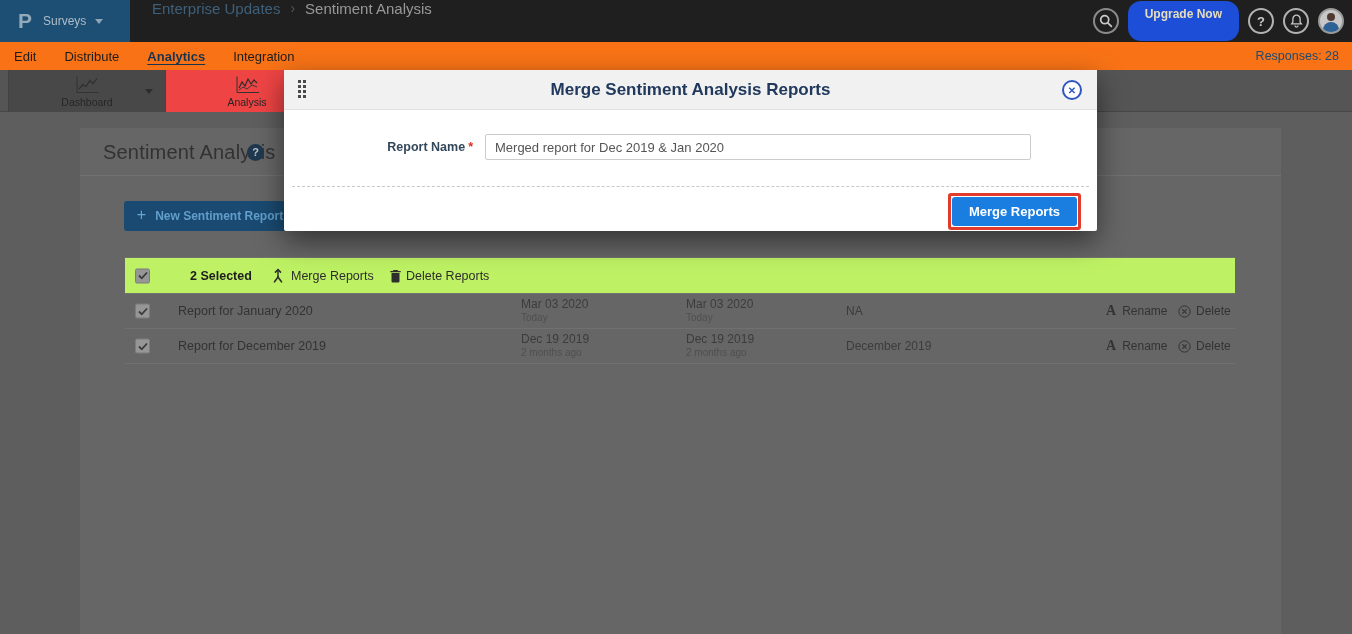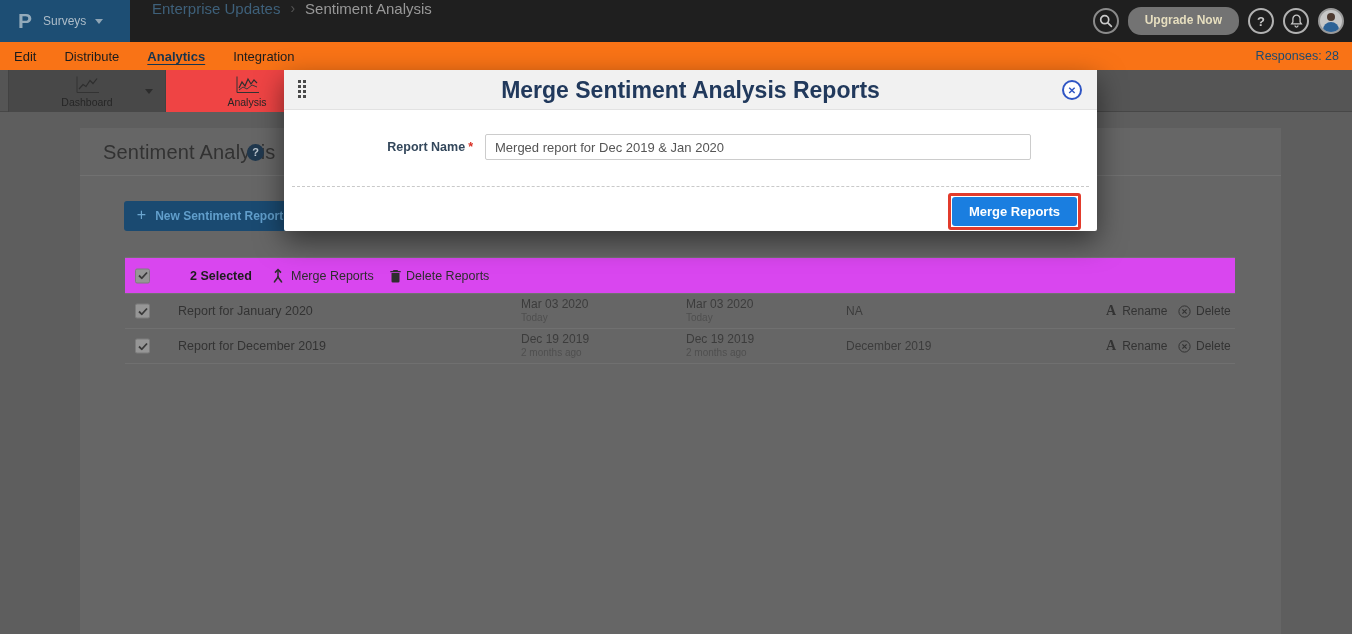--- a/index.html
+++ b/index.html
@@ -19,21 +19,21 @@
   .tri-down { width:0; height:0; border-left:4px solid transparent; border-right:4px solid transparent; border-top:5px solid #8fa5b5; }
   .breadcrumb { position:absolute; left:152px; top:0; height:42px; display:flex; font-size:15px; }
   .bc-parent { color:#3e607a; }
   .bc-sep { color:#565656; margin:0 10px; font-size:14px; }
   .bc-current { color:#989898; }
   .nav-right { position:absolute; right:8px; top:0; height:42px; display:flex; align-items:center; gap:9px; }
   .circle-btn { width:26px; height:26px; border-radius:50%; border:2px solid #8b8b8b;
     display:flex; align-items:center; justify-content:center; color:#c9c9c9; cursor:pointer; flex:0 0 auto; }
   .circle-btn.light { border-color:#b2b2b2; }
   .qmark { font-size:13px; font-weight:bold; color:#c9c9c9; }
-  .upgrade-btn { height:28px; line-height:26px; padding:0 17px; border-radius:13px; background:#737373;
+  .upgrade-btn { height:40px; line-height:26px; padding:0 17px; border-radius:13px; background:#1d4ed8;
     color:#e6debf; font-size:12px; font-weight:bold; cursor:pointer;text-align:center; }
   .avatar { width:26px; height:26px; border-radius:50%; border:2px solid #9a9a9a; background:#c7c7c7;
     position:relative; overflow:hidden; cursor:pointer; }
   .avatar .head { position:absolute; left:7px; top:3px; width:8px; height:8px; border-radius:50%; background:#4e3a31; }
   .avatar .body { position:absolute; left:3px; top:12px; width:16px; height:12px; border-radius:8px 8px 0 0; background:#2d6296; }
   
   .subnav { position:absolute; top:42px; left:0; width:100%; height:28px; background:#f97316; }
   .subnav-items { position:absolute; left:14px; top:0; height:28px; display:flex; align-items:center; gap:28px; }
   .subnav-item { font-size:13px; color:#1c1c1c; cursor:pointer; }
   .subnav-item.active { color:#17344e; font-weight:bold; text-decoration:underline; text-underline-offset:3px; }
@@ -51,21 +51,21 @@
   .card-title-row { position:absolute; left:0; top:0; width:100%; height:48px; border-bottom:1px solid #717171; }
   .card-title { position:absolute; left:23px; top:13px; font-size:20px; color:#323232; letter-spacing:.2px; }
   .title-help { position:absolute; left:167px; top:16px; width:17px; height:17px; border-radius:50%;
     background:#20384e; color:#b9c4cd; font-size:11px; font-weight:bold; text-align:center; line-height:17px; cursor:pointer; }
   .new-report-btn { position:absolute; left:44px; top:73px; height:30px; width:172px; background:#1a4a71;
     border:none; border-radius:3px; color:#619ecb; font-size:12px; font-weight:bold;
     display:flex; align-items:center; justify-content:center; gap:9px; cursor:pointer; }
   .plus-glyph { font-size:16px; font-weight:normal; color:#6aa5cf; margin-top:-2px; }
   
   .table { position:absolute; left:45px; top:129px; width:1110px; }
-  .t-header { position:relative; height:37px; background:#d946ef; border-top:1px solid #717171; border-bottom:1px solid #717171; }
+  .t-header { position:relative; height:37px; background:#bef264; border-top:1px solid #717171; border-bottom:1px solid #717171; }
   .t-row { position:relative; height:35px; border-bottom:1px solid #707070; }
   .vcenter { position:absolute; top:50%; transform:translateY(-50%); }
   .checkbox { left:10px; width:15px; height:15px; background:#969696; border:1px solid #7d7d7d; border-radius:2px;
     display:flex; align-items:center; justify-content:center; cursor:pointer; }
   .sel-label { left:65px; font-size:12.5px; font-weight:bold; color:#1d1d1d; }
   .action-ico { cursor:pointer; display:flex; align-items:center; }
   .hdr-merge-ico { left:146px; }
   .hdr-merge-lbl { left:166px; font-size:12.5px; color:#2d2d2d; cursor:pointer; }
   .hdr-del-ico { left:264px; }
   .hdr-del-lbl { left:281px; font-size:12.5px; color:#2d2d2d; cursor:pointer; }
@@ -79,21 +79,21 @@
   .c-rename .a-glyph { font-family:"Liberation Serif", serif; font-weight:bold; font-size:14px; color:#333; }
   .c-rename .lbl, .c-delete .lbl { font-size:12px; color:#333; }
   .c-delete { left:1053px; display:flex; align-items:flex-end; gap:5px; cursor:pointer; }
   
   .modal { position:absolute; left:284px; top:70px; width:813px; background:#ffffff; border-radius:2px;
     box-shadow:0 10px 28px rgba(0,0,0,.5); z-index:10; }
   .m-header { position:relative; height:40px; background:#f1f1f1; border-bottom:1px solid #e2e2e2; }
   .drag-handle { position:absolute; left:14px; top:10px; display:grid; grid-template-columns:3px 3px;
     grid-auto-rows:3px; gap:2px; cursor:move; }
   .drag-handle i { background:#4a4a4a; }
-  .m-title { text-align:center; line-height:40px; font-size:23px; font-weight:bold; color:#21395c; }
+  .m-title { text-align:center; line-height:40px; font-size:17px; font-weight:bold; color:#21395c; }
   .m-close { position:absolute; right:15px; top:10px; width:20px; height:20px; border:2px solid #2f55c4; border-radius:50%;
     color:#2f55c4; font-size:10px; font-weight:bold; display:flex; align-items:center; justify-content:center;
     background:#fff; cursor:pointer; }
   .m-body { position:relative; height:76px; }
   .form-row { position:absolute; top:24px; left:0; width:100%; display:flex; align-items:center; }
   .m-label { width:189px; text-align:right; font-size:12.5px; font-weight:bold; color:#33475b; }
   .required { color:#d93025; margin-left:3px; }
   .m-input { margin-left:12px; width:546px; height:26px; border:1px solid #cccccc; border-radius:2px;
     font-size:13px; color:#555555; padding:0 9px; font-family:"Liberation Sans", sans-serif; outline:none; }
   .m-footer { position:relative; margin:0 8px; height:45px; border-top:1px dashed #c9c9c9; }

